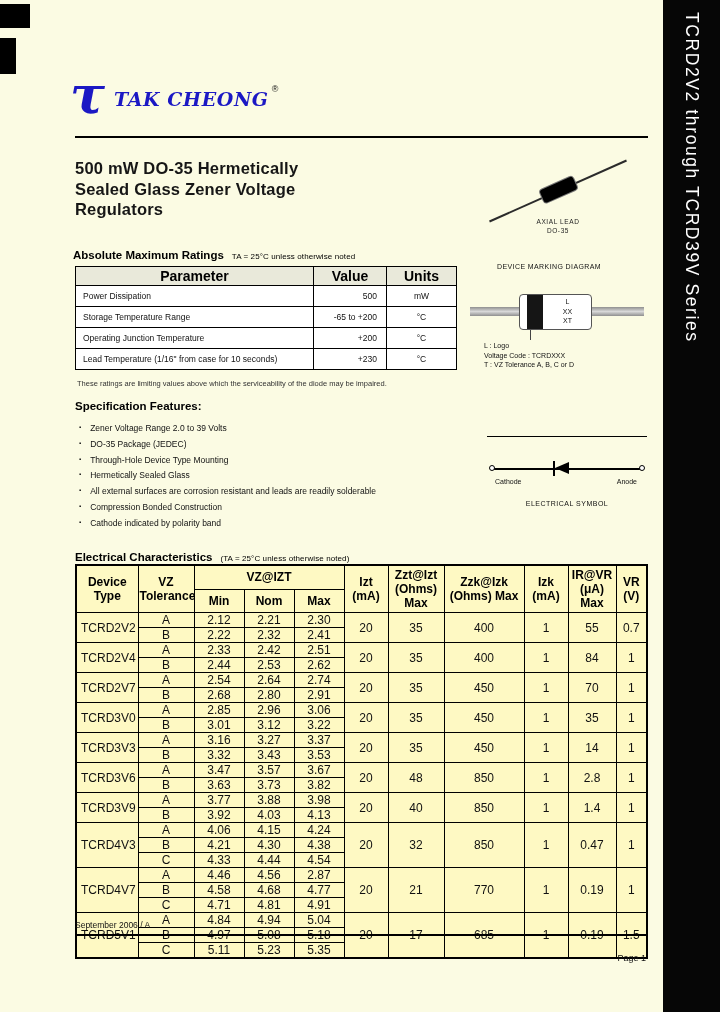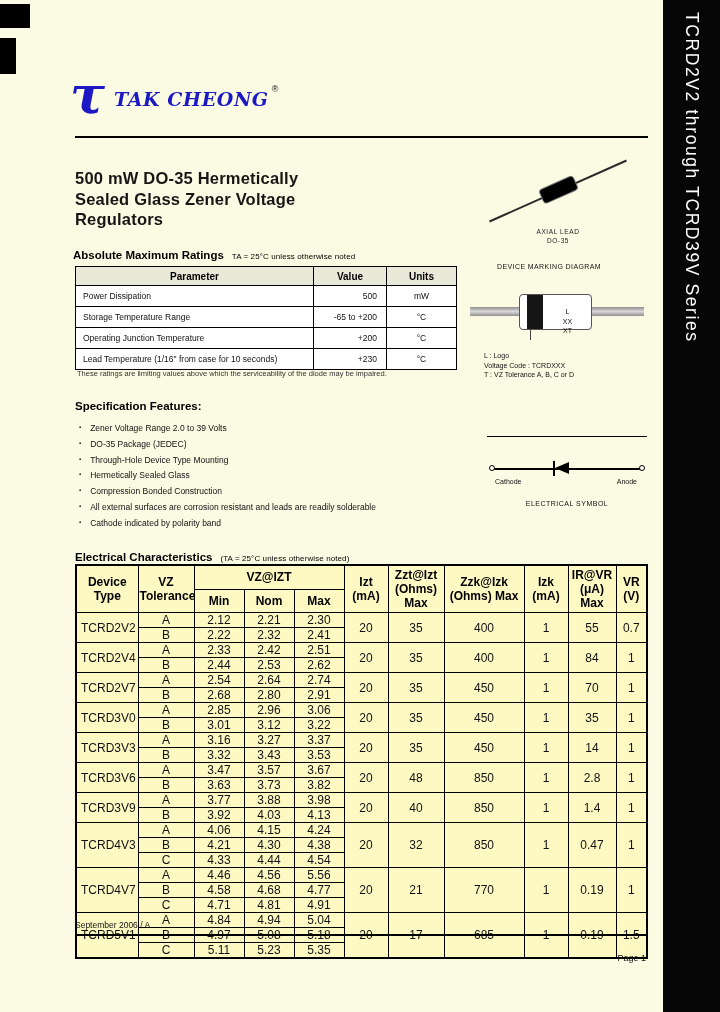--- a/index.html
+++ b/index.html
@@ -31,26 +31,26 @@
   .pkg-fig { position:absolute; left:468px; top:146px; width:180px; height:96px; }
   .pkg-lead { position:absolute; left:15px; top:88px; width:150px; height:2px; background:#2b2b2b; transform:rotate(-24deg); transform-origin:center; top:44px; }
   .pkg-body { position:absolute; left:58px; top:-7px; width:36px; height:14px; background:#000; border-radius:3px; box-shadow:0 0 0 1px #777; }
   .pkg-caption { position:absolute; left:40px; top:72px; width:100px; text-align:center; font-size:6.5px; letter-spacing:0.6px; line-height:8.5px; white-space:pre-line; color:#222; }
 
   
   .section-heading { position:absolute; font-size:11.5px; font-weight:bold; color:#000; }
   .abs-heading { left:73px; top:249px; }
   .heading-cond { font-size:8px; font-weight:normal; margin-left:8px; letter-spacing:0.1px; }
   .abs-table { position:absolute; left:75px; top:266px; width:381px; border-collapse:collapse; table-layout:fixed; background:#fff; font-size:8.5px; border:1.5px solid #000; }
-  .abs-table th { background:#e9e9da; border:1px solid #000; height:19px; text-align:center; font-size:10px; }
+  .abs-table th { background:#e9e9da; border:1px solid #000; height:19px; text-align:center; font-size:14px; }
   .abs-table td { border:1px solid #000; height:21px; color:#111; }
   .abs-table td:nth-child(1){ padding-left:7px; }
   .abs-table td:nth-child(2){ text-align:right; padding-right:9px; }
   .abs-table td:nth-child(3){ text-align:center; }
-  .abs-note { position:absolute; left:77px; top:369px; font-size:7.5px; color:#333; }
+  .abs-note { position:absolute; left:77px; top:379px; font-size:7.5px; color:#333; }
 
   
   .marking-heading { position:absolute; left:497px; top:263px; font-size:7px; letter-spacing:0.4px; color:#111; }
   .marking-fig { position:absolute; left:468px; top:290px; width:180px; height:46px; }
   .marking-lead { position:absolute; left:2px; top:17px; width:174px; height:9px; background:linear-gradient(#8f8f8f,#d8d8d8,#8f8f8f); }
   .marking-body { position:absolute; left:51px; top:4px; width:73px; height:36px; background:#fff; border:1px solid #555; border-radius:4px; }
   .marking-band { position:absolute; left:7px; top:0; bottom:0; width:16px; background:#151515; }
   .marking-text { position:absolute; left:26px; top:2px; right:2px; text-align:center; font-size:7px; line-height:9.5px; white-space:pre-line; color:#111; }
   .marking-pointer { position:absolute; left:62px; top:40px; width:1px; height:10px; background:#444; }
   .marking-legend { position:absolute; left:484px; top:341px; font-size:7px; line-height:9.5px; white-space:pre-line; color:#111; }
@@ -79,21 +79,21 @@
   .elec-table { position:absolute; left:75px; top:564px; width:571px; border-collapse:collapse; table-layout:fixed; background:#fef9c3; font-size:12px; border:2px solid #000; }
   .elec-table th { border:1px solid #000; font-weight:bold; text-align:center; white-space:pre-line; line-height:1.18; padding:2px 1px; vertical-align:middle; }
   .elec-table td { border:1px solid #000; height:13px; text-align:center; padding:0 2px; color:#111; }
   .elec-table td.c-dev { text-align:right; padding-left:4px; }
 
   
   .footer-date { position:absolute; left:75px; top:920px; font-size:8.5px; color:#111; }
   .footer-rule { position:absolute; left:75px; top:934px; width:571px; height:1.5px; background:#000; }
   .footer-page { position:absolute; left:75px; top:953px; width:571px; text-align:right; font-size:9px; color:#111; }
 
-  .pre { white-space:pre-line;margin-top:10px; }
+  .pre { white-space:pre-line; }
 </style>
 </head>
 <body>
 
 <div class="page">
 
   <div class="artifact artifact-1"></div>
   <div class="artifact artifact-2"></div>
 
   <div class="sidebar">
@@ -175,22 +175,22 @@
   <div class="marking-legend pre">L : Logo
 Voltage Code : TCRDXXX
 T : VZ Tolerance A, B, C or D</div>
 
   <div class="section-heading features-heading">Specification Features:</div>
   <ul class="features-list">
       <li>Zener Voltage Range 2.0 to 39 Volts</li>
       <li>DO-35 Package (JEDEC)</li>
       <li>Through-Hole Device Type Mounting</li>
       <li>Hermetically Sealed Glass</li>
+      <li>All external surfaces are corrosion resistant and leads are readily solderable</li>
       <li>Compression Bonded Construction</li>
-      <li>All external surfaces are corrosion resistant and leads are readily solderable</li>
       <li>Cathode indicated by polarity band</li>
     </ul>
 
   <div class="symbol-fig">
     <div class="symbol-line"></div>
     <div class="symbol-dot left"></div>
     <div class="symbol-dot right"></div>
     <div class="symbol-bar"></div>
     <div class="symbol-tri"></div>
     <div class="symbol-label cathode">Cathode</div>
@@ -401,21 +401,21 @@
           <td class="c-tol">C</td>
           <td class="c-num">4.33</td>
           <td class="c-num">4.44</td>
           <td class="c-num">4.54</td>
         </tr>
         <tr>
           <td class="c-dev" rowspan="3">TCRD4V7</td>
           <td class="c-tol">A</td>
           <td class="c-num">4.46</td>
           <td class="c-num">4.56</td>
-          <td class="c-num">5.56</td>
+          <td class="c-num">2.87</td>
           <td class="c-mid" rowspan="3">20</td>
           <td class="c-mid" rowspan="3">21</td>
           <td class="c-mid" rowspan="3">770</td>
           <td class="c-mid" rowspan="3">1</td>
           <td class="c-mid" rowspan="3">0.19</td>
           <td class="c-mid" rowspan="3">1</td>
         </tr>
         <tr>
           <td class="c-tol">B</td>
           <td class="c-num">4.58</td>

